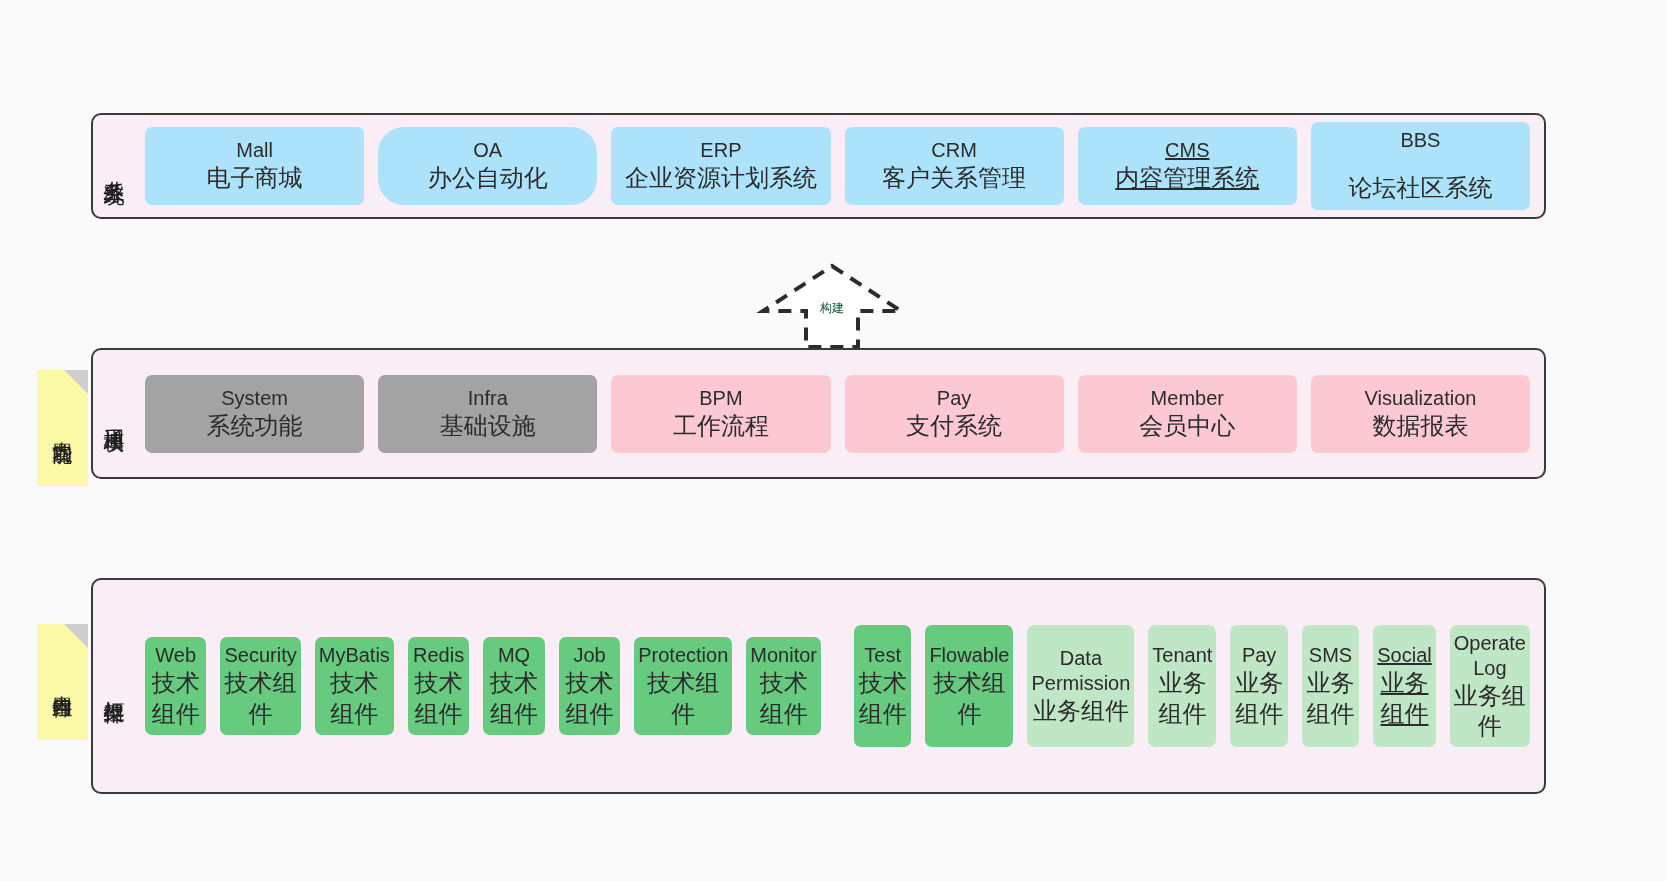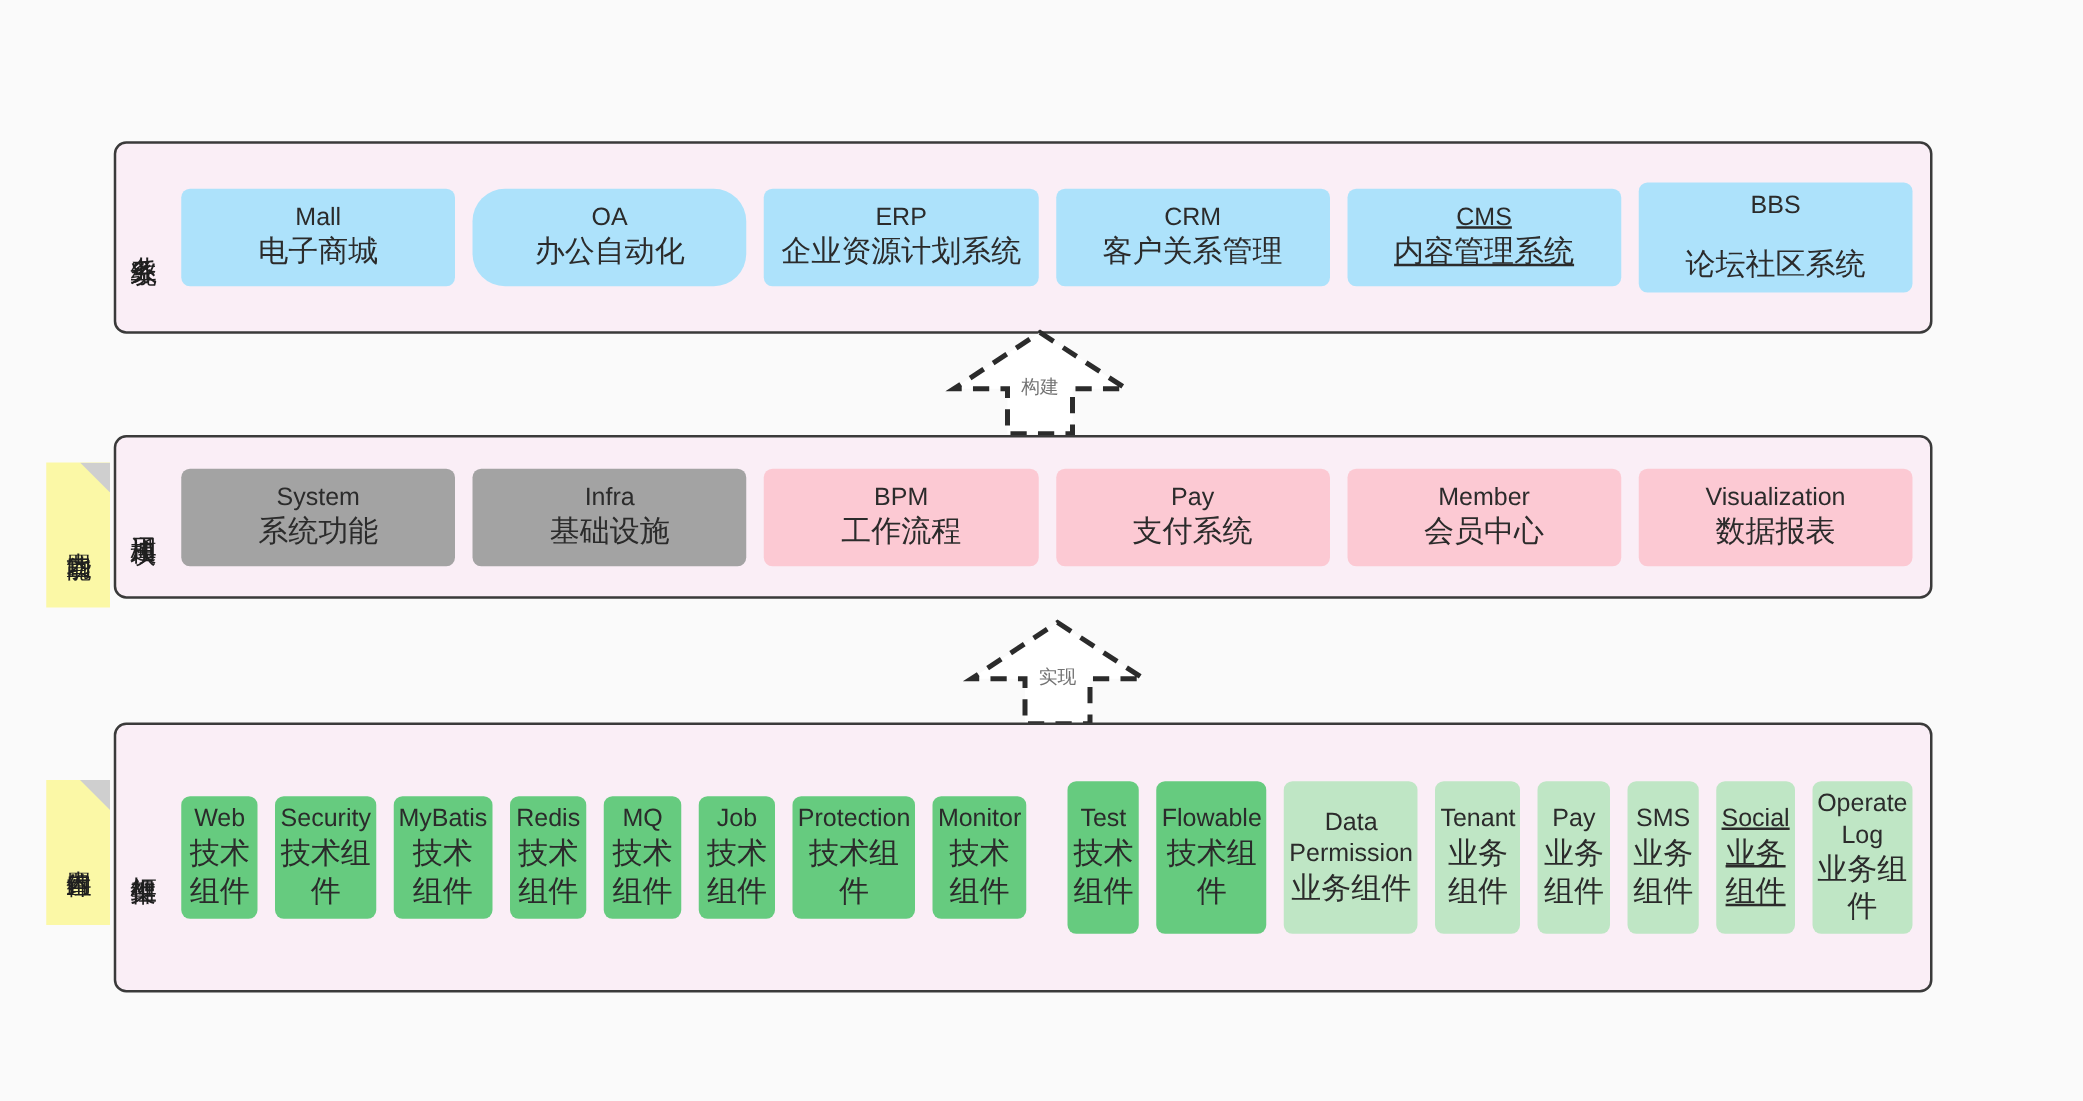--- a/index.html
+++ b/index.html
@@ -122,32 +122,32 @@
 
   
   .arrow {
     position: absolute;
   }
   .arrow svg { display: block; overflow: visible; }
   .arrow-label {
     position: absolute;
     left: 50%;
     transform: translateX(-50%);
-    font-size: 15px;
-    color: #737373;
+    font-size: 12px;
+    color: #14532d;
     background: transparent;
     white-space: nowrap;
   }
 </style>
 </head>
 <body>
 
 <div class="canvas">
 
-  <div class="layer" id="layer-business" style="left:91px; top:113px; width:1455px; height:154px;">
+  <div class="layer" id="layer-business" style="left:91px; top:113px; width:1455px; height:106px;">
     <div class="layer-title">业务系统</div>
     <div class="layer-body" id="business-body">
         <div class="node blue" style="min-height: 78px;">
           <div class="en">Mall</div>
           <div class="cn">电子商城</div>
         </div>
         <div class="node blue" style="min-height: 78px; border-radius: 26px;">
           <div class="en">OA</div>
           <div class="cn">办公自动化</div>
         </div>
@@ -205,26 +205,20 @@
           <div class="en">Member</div>
           <div class="cn">会员中心</div>
         </div>
         <div class="node pink" style="min-height: 78px;">
           <div class="en">Visualization</div>
           <div class="cn">数据报表</div>
         </div>
       </div>
   </div>
 
-  <div class="arrow" id="arrow-implement" style="left:771px; top:494px; width:150px; height:87px;">
-    <svg width="150" height="87" viewBox="0 0 150 87">
-      <path d="M 75 4 L 144 49 L 101 49 L 101 85 L 49 85 L 49 49 L 6 49 Z" fill="#ffffff" stroke="#2b2b2b" stroke-width="4" stroke-dasharray="13 9" stroke-linejoin="miter"></path>
-    </svg>
-    <span class="arrow-label" style="top:38px;">实现</span>
-  </div>
 
   <div class="sticky" id="sticky-framework" style="left:37px; top:624px; width:51px; height:116px;">
     <span class="fold"></span>
     <span>内置组件</span>
   </div>
 
   <div class="layer" id="layer-framework" style="left:91px; top:578px; width:1455px; height:216px;">
     <div class="layer-title">框架组件</div>
     <div class="layer-body two-rows">
       <div class="row" id="framework-row1">

